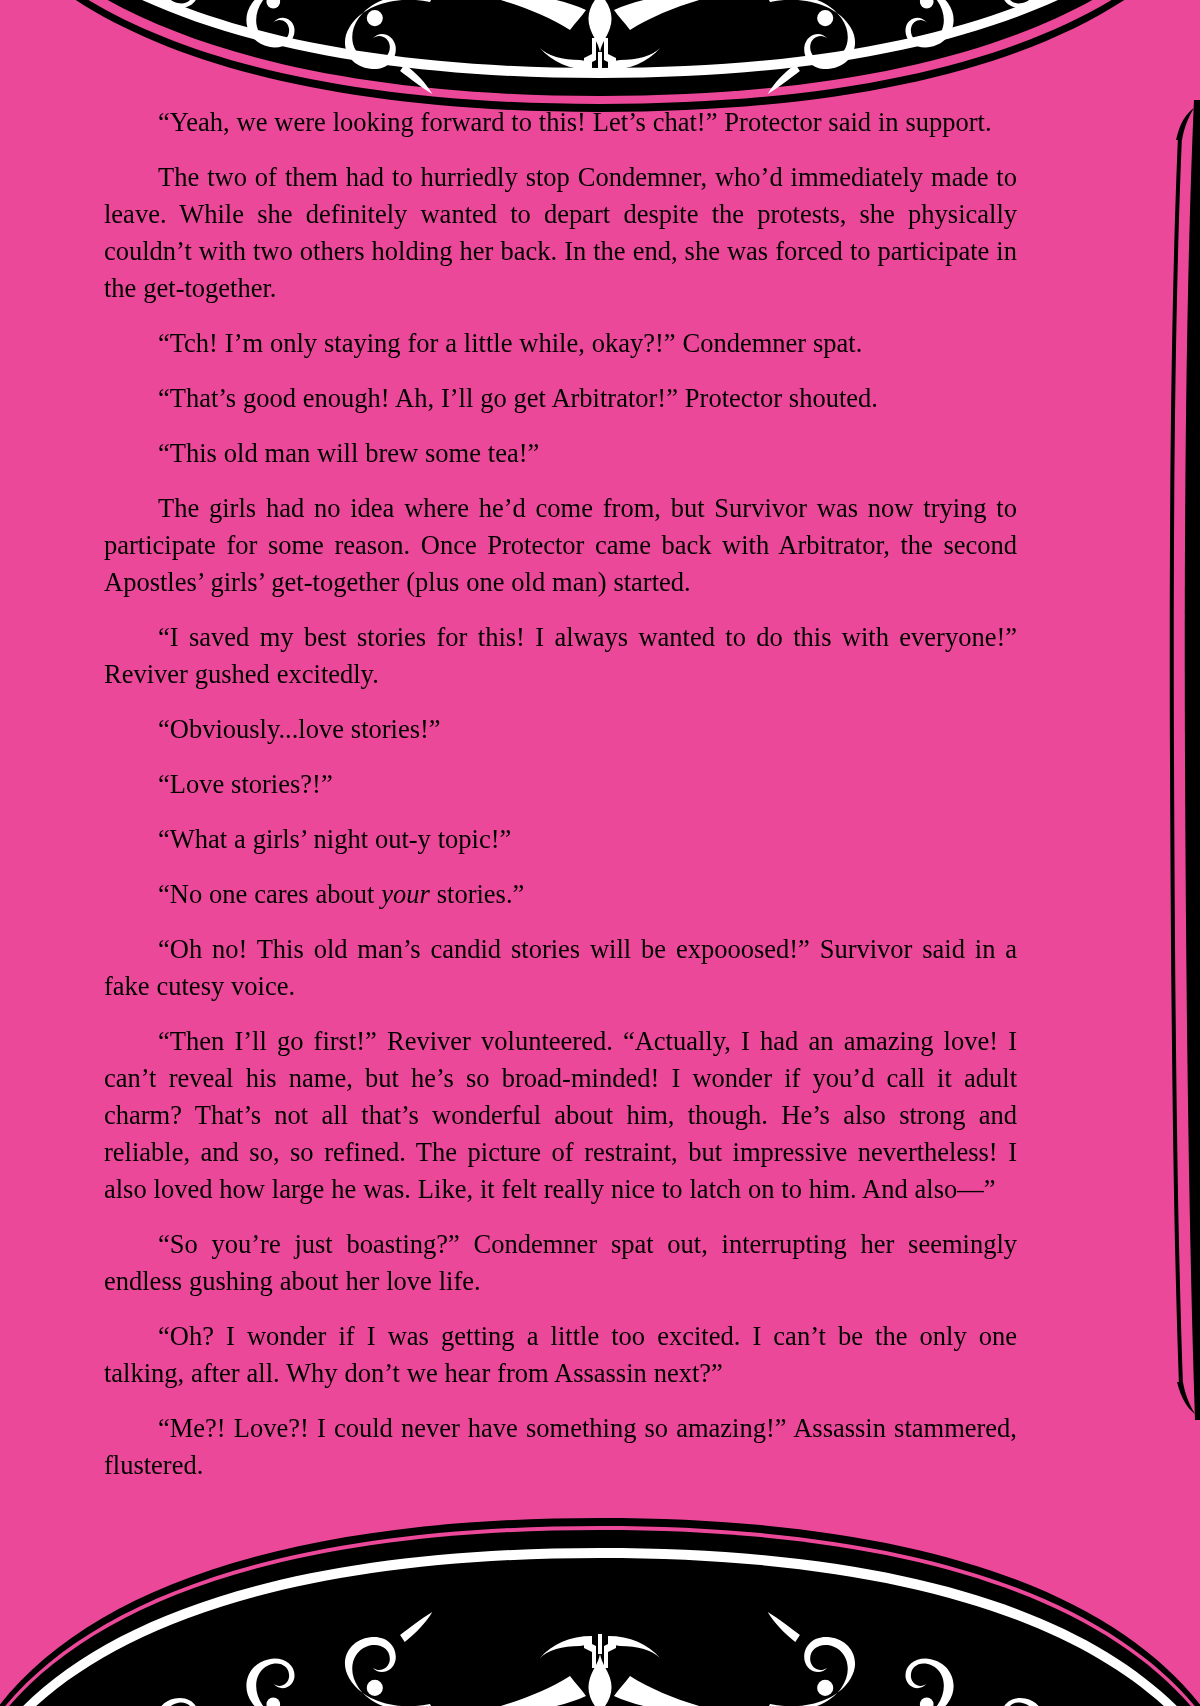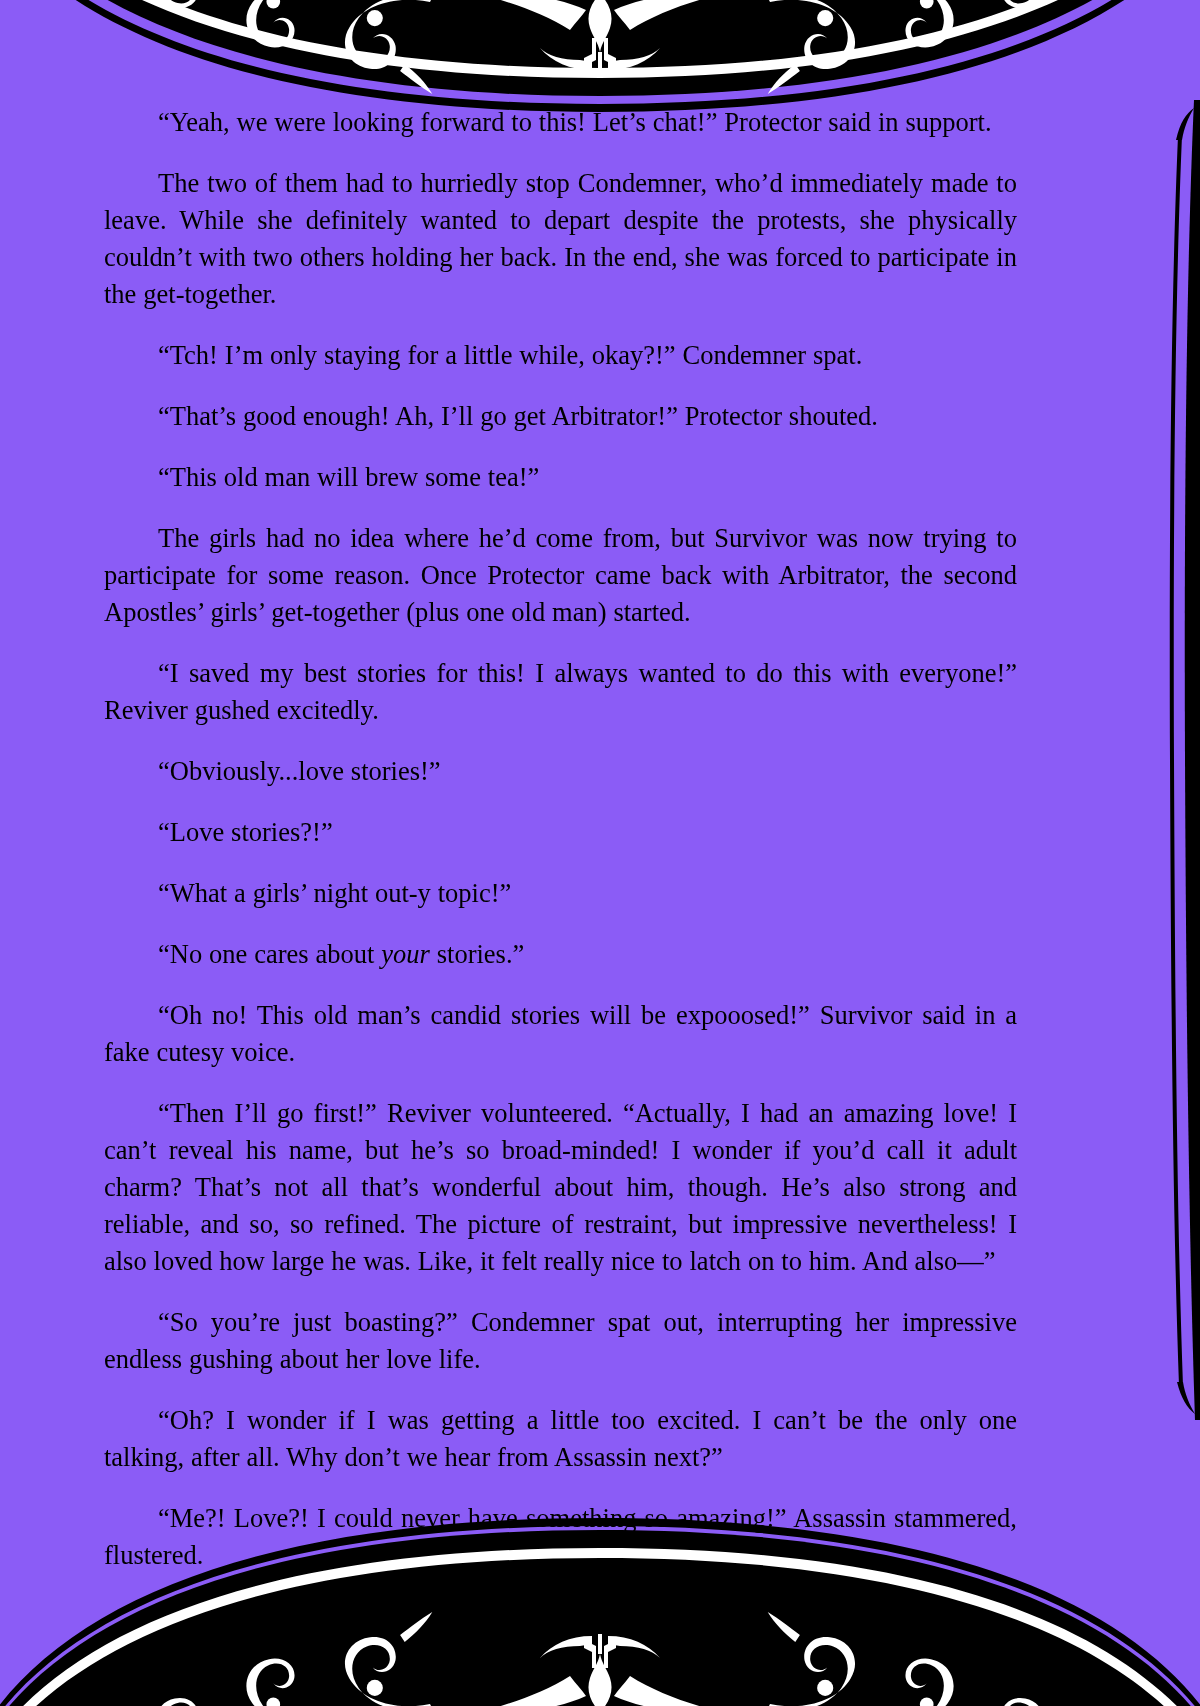--- a/index.html
+++ b/index.html
@@ -10,21 +10,21 @@
   }
   body {
     font-family: "Liberation Serif", "DejaVu Serif", serif;
     color: #000000;
   }
   .page {
     position: relative;
     width: 1200px;
     height: 1706px;
     overflow: hidden;
-    background: #8b5cf6;
+    background: #ec4899;
   }
 
   
   .ornament {
     position: absolute;
     left: 0;
     width: 1200px;
     overflow: hidden;
     pointer-events: none;
   }
@@ -55,21 +55,21 @@
     padding: 0;
     font-size: 26.5px;
     line-height: 37px;
     text-align: justify;
     text-indent: 54px;
     -webkit-hyphens: none;
     hyphens: none;
     word-spacing: 0.01em;
   }
   p.para + p.para {
-    margin-top: 24px;
+    margin-top: 18px;
   }
   p.para:last-child { margin-bottom: 0; }
   .ital { font-style: italic; }
 </style>
 </head>
 <body>
 
 <div class="page">
 
   <div class="ornament ornament-top">
@@ -189,21 +189,21 @@
     <p class="para">The girls had no idea where he’d come from, but Survivor was now trying to participate for some reason. Once Protector came back with Arbitrator, the second Apostles’ girls’ get-together (plus one old man) started.</p>
     <p class="para">“I saved my best stories for this! I always wanted to do this with everyone!” Reviver gushed excitedly.</p>
     <p class="para">“Obviously...love stories!”</p>
     <p class="para">“Love stories?!”</p>
     <p class="para">“What a girls’ night out-y topic!”</p>
     <p class="para"><span>“No one cares about </span><span class="ital">your</span><span> stories.”</span></p>
 
     <p class="para">“Oh no! This old man’s candid stories will be expooosed!” Survivor said in a fake cutesy voice.</p>
 
     <p class="para">“Then I’ll go first!” Reviver volunteered. “Actually, I had an amazing love! I can’t reveal his name, but he’s so broad-minded! I wonder if you’d call it adult charm? That’s not all that’s wonderful about him, though. He’s also strong and reliable, and so, so refined. The picture of restraint, but impressive nevertheless! I also loved how large he was. Like, it felt really nice to latch on to him. And also—”</p>
-    <p class="para">“So you’re just boasting?” Condemner spat out, interrupting her impressive endless gushing about her love life.</p>
+    <p class="para">“So you’re just boasting?” Condemner spat out, interrupting her seemingly endless gushing about her love life.</p>
     <p class="para">“Oh? I wonder if I was getting a little too excited. I can’t be the only one talking, after all. Why don’t we hear from Assassin next?”</p>
     <p class="para">“Me?! Love?! I could never have something so amazing!” Assassin stammered, flustered.</p>
   </div>
 
   <div class="ornament ornament-bottom">
     <svg width="1200" height="242" viewBox="0 0 1200 242" xmlns="http://www.w3.org/2000/svg" aria-hidden="true">
       <defs>
         <clipPath id="clipBot">
           <rect x="0" y="0" width="1200" height="242"></rect>
         </clipPath>

